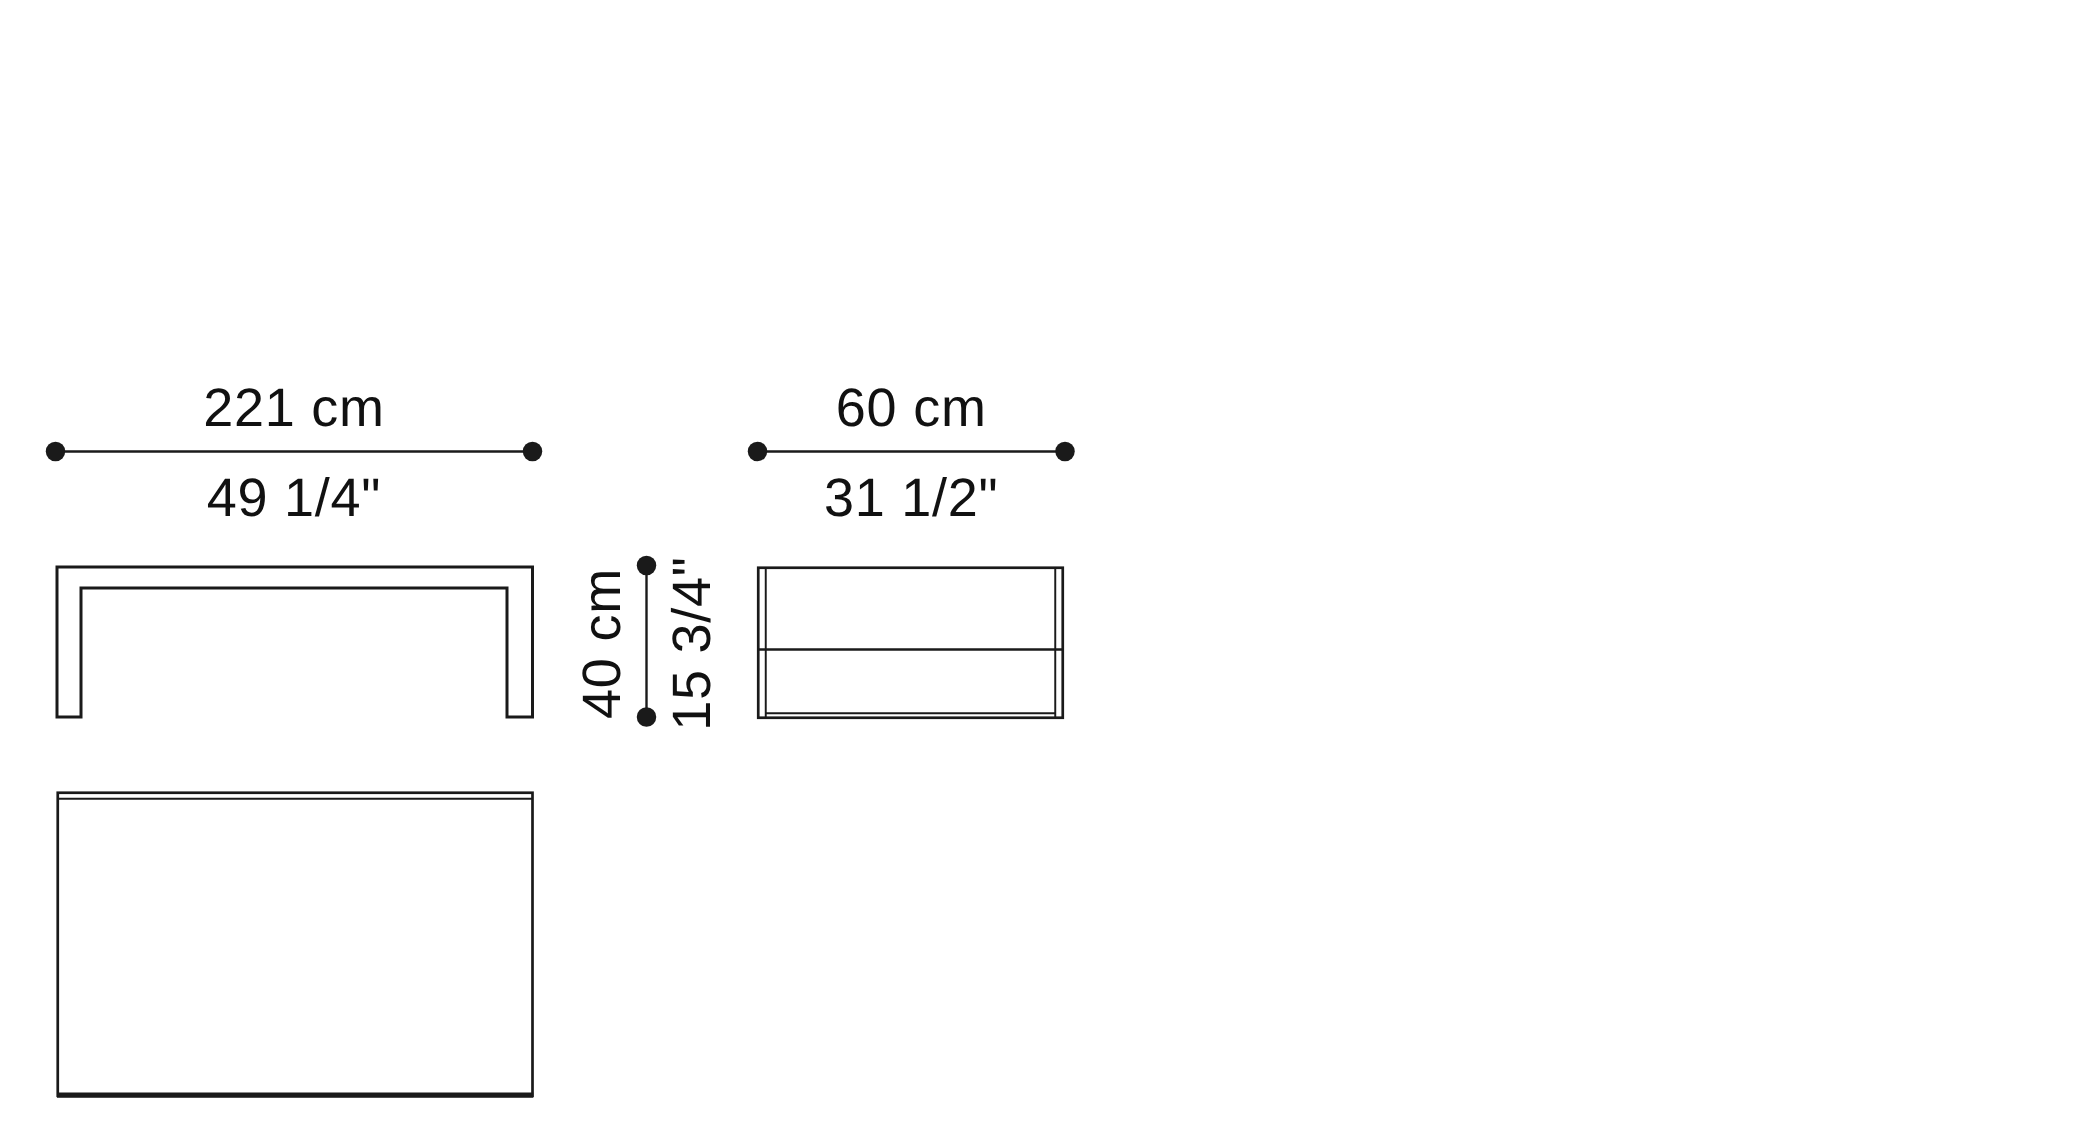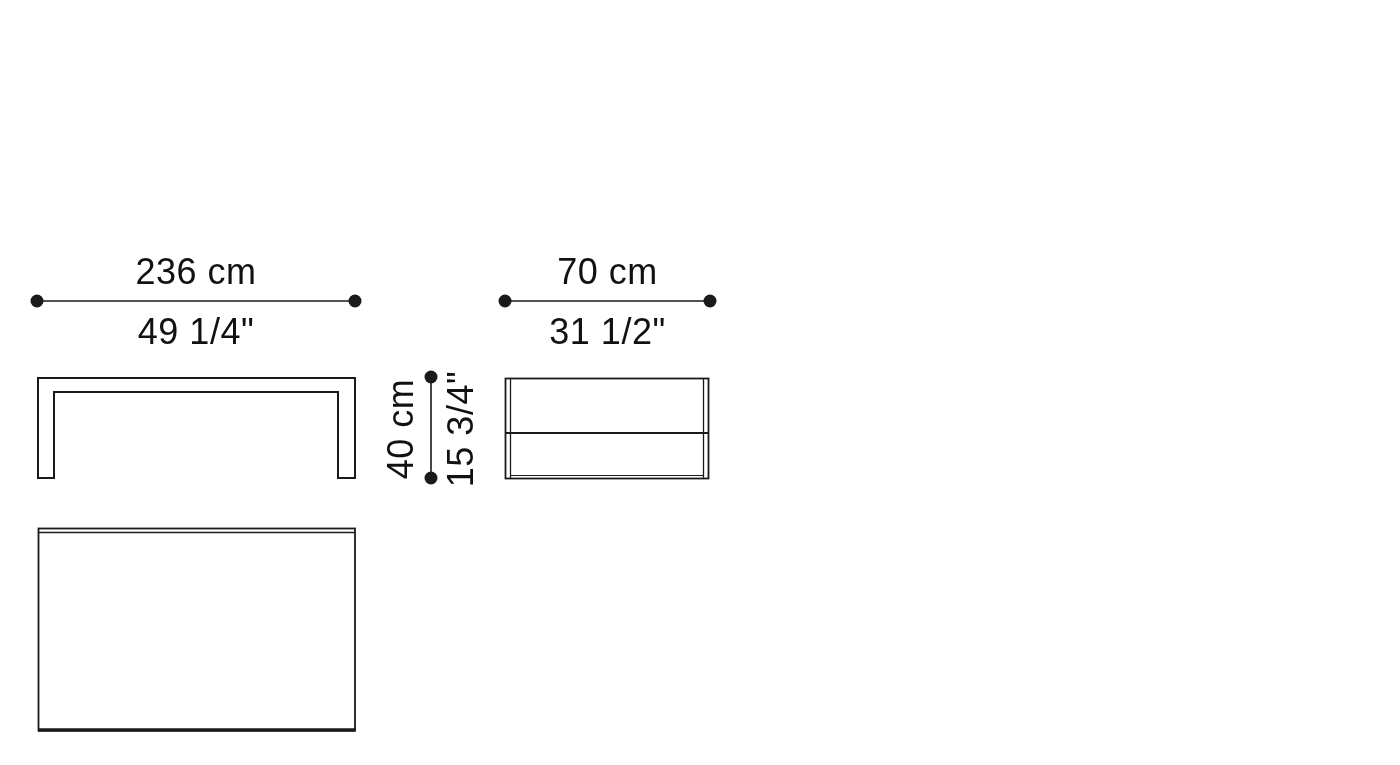--- a/index.html
+++ b/index.html
@@ -72,22 +72,22 @@
       <line x1="510.5" y1="475.5" x2="703.5" y2="475.5" stroke="#1a1a1a" stroke-width="1.2"></line>
     </g>
 
     <g>
       <rect x="38.5" y="528.5" width="316.5" height="202" fill="#ffffff" stroke="#1a1a1a" stroke-width="1.8"></rect>
       <line x1="38.5" y1="532.5" x2="355" y2="532.5" stroke="#1a1a1a" stroke-width="1.4"></line>
       <line x1="38" y1="730" x2="355.5" y2="730" stroke="#1a1a1a" stroke-width="3.5"></line>
     </g>
   </svg>
 
-  <div class="dim-label" style="left:37px; top:252px; width:318px;">236 cm</div>
+  <div class="dim-label" style="left:37px; top:252px; width:318px;">221 cm</div>
   <div class="dim-label" style="left:37px; top:312px; width:318px;">49 1/4"</div>
 
-  <div class="dim-label" style="left:505px; top:252px; width:205px;">70 cm</div>
+  <div class="dim-label" style="left:505px; top:252px; width:205px;">60 cm</div>
   <div class="dim-label" style="left:505px; top:312px; width:205px;">31 1/2"</div>
 
   <div class="dim-label rotated" style="left:341px; top:409px; width:120px;">40 cm</div>
   <div class="dim-label rotated" style="left:391px; top:409px; width:140px;">15 3/4"</div>
 
 </div>
 
 </body></html>

